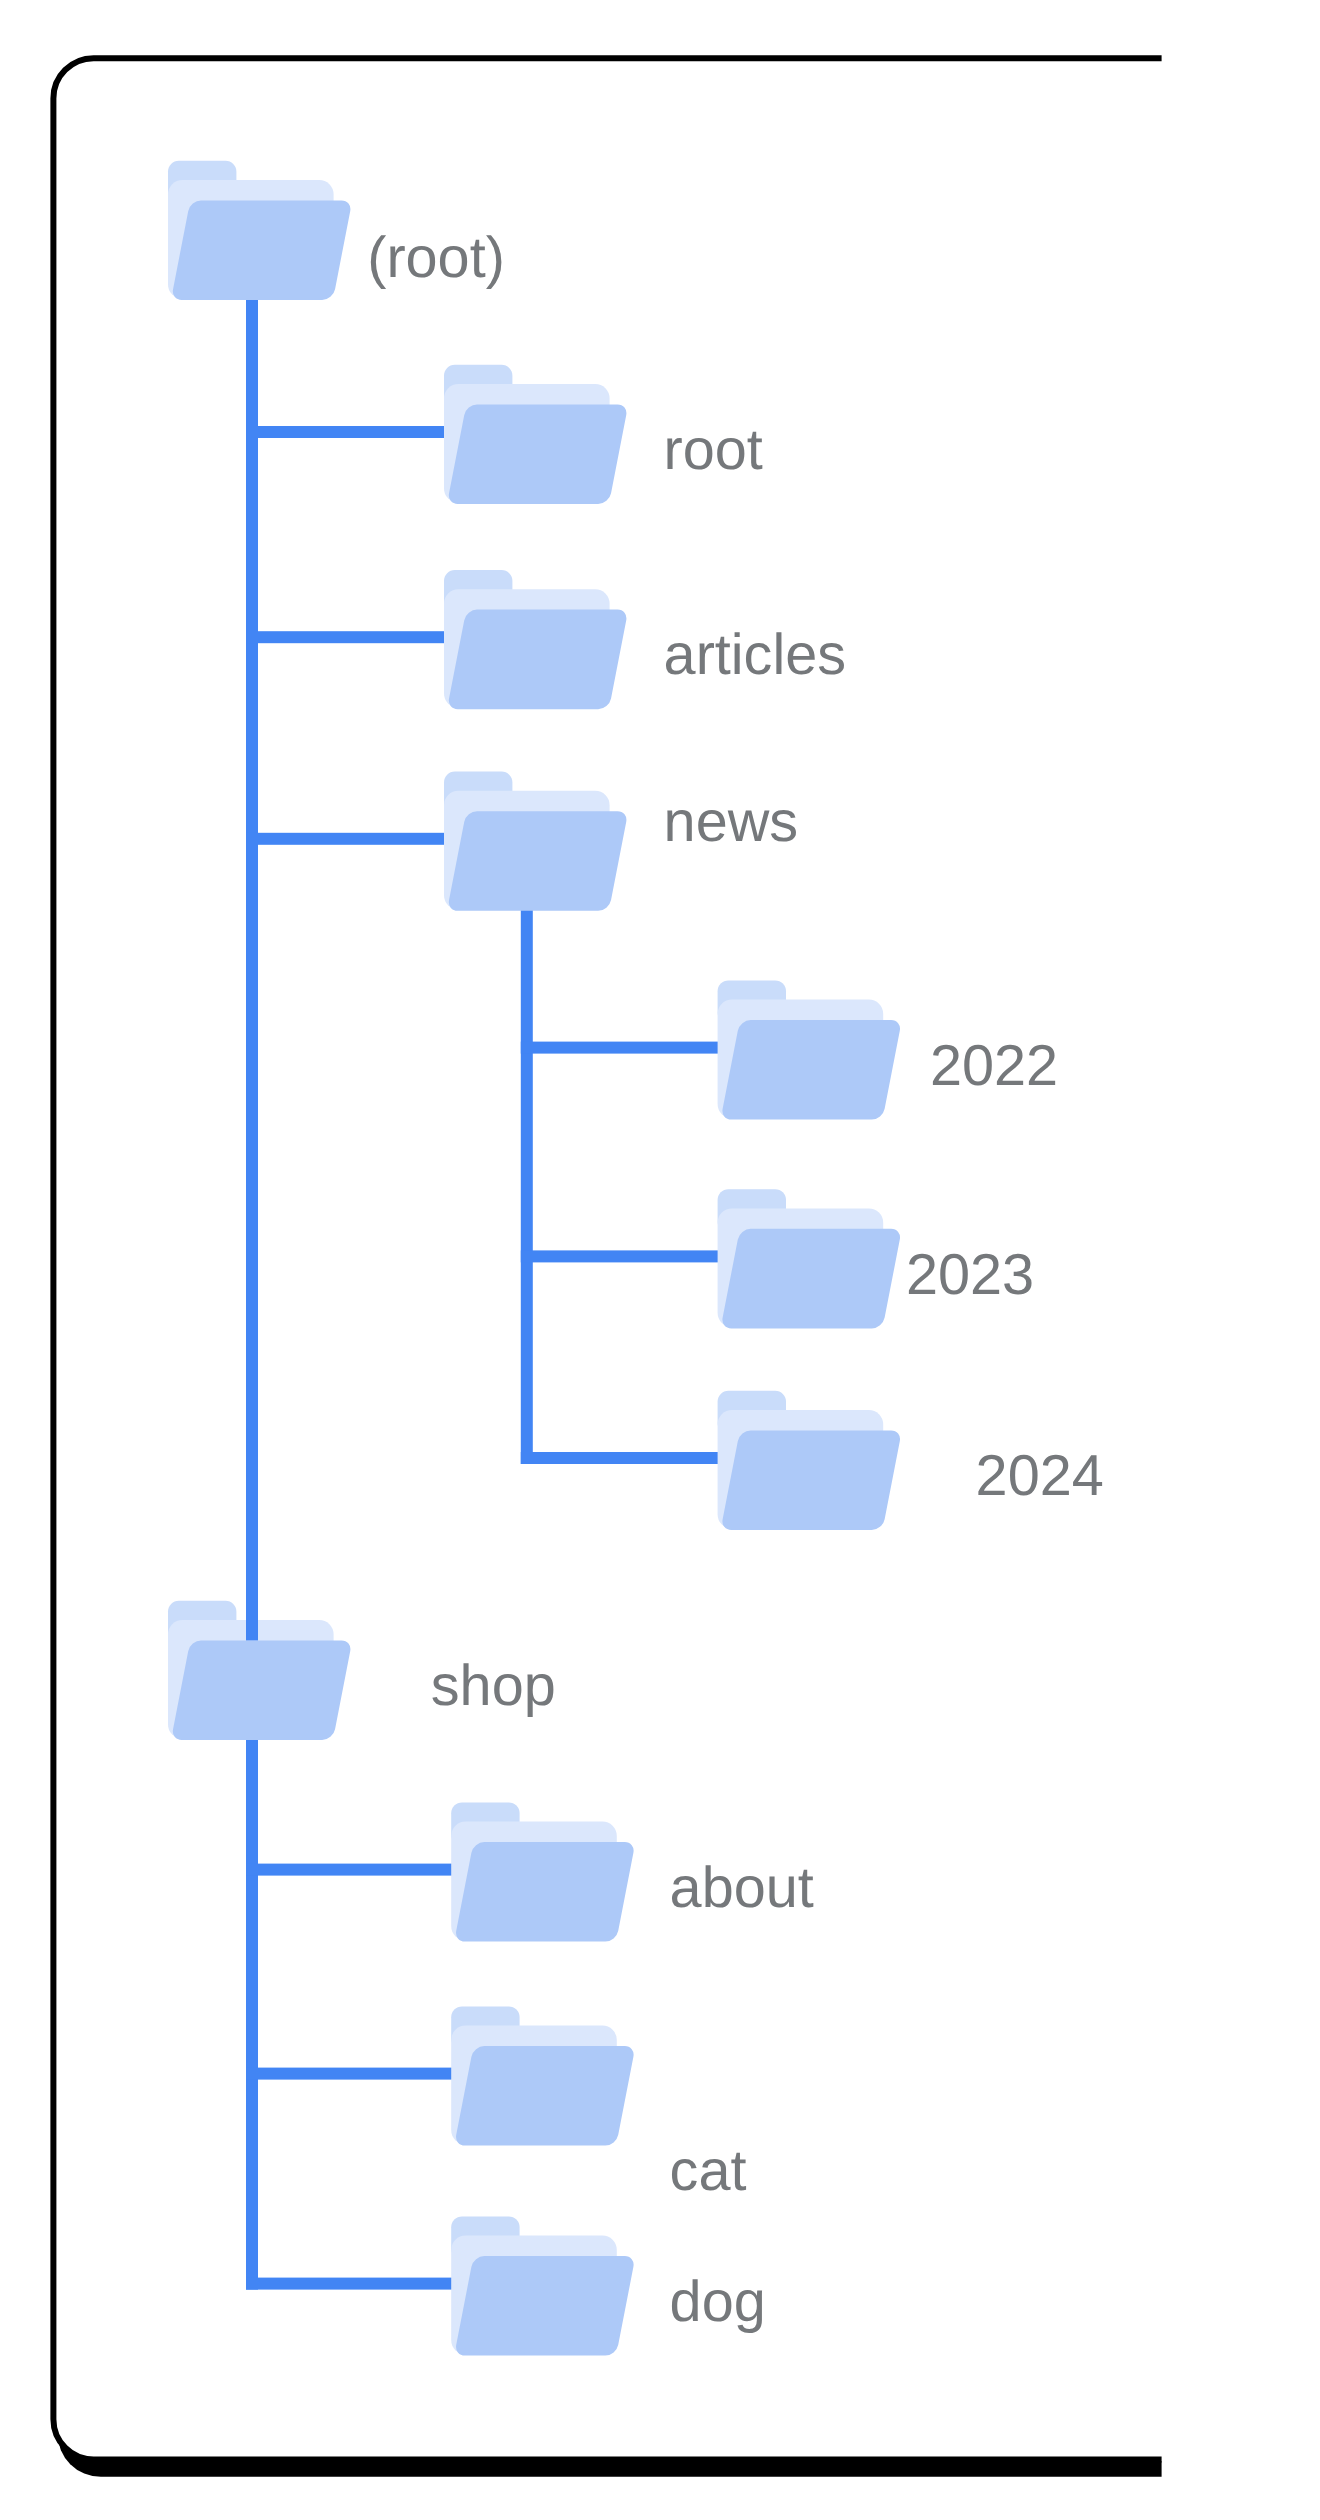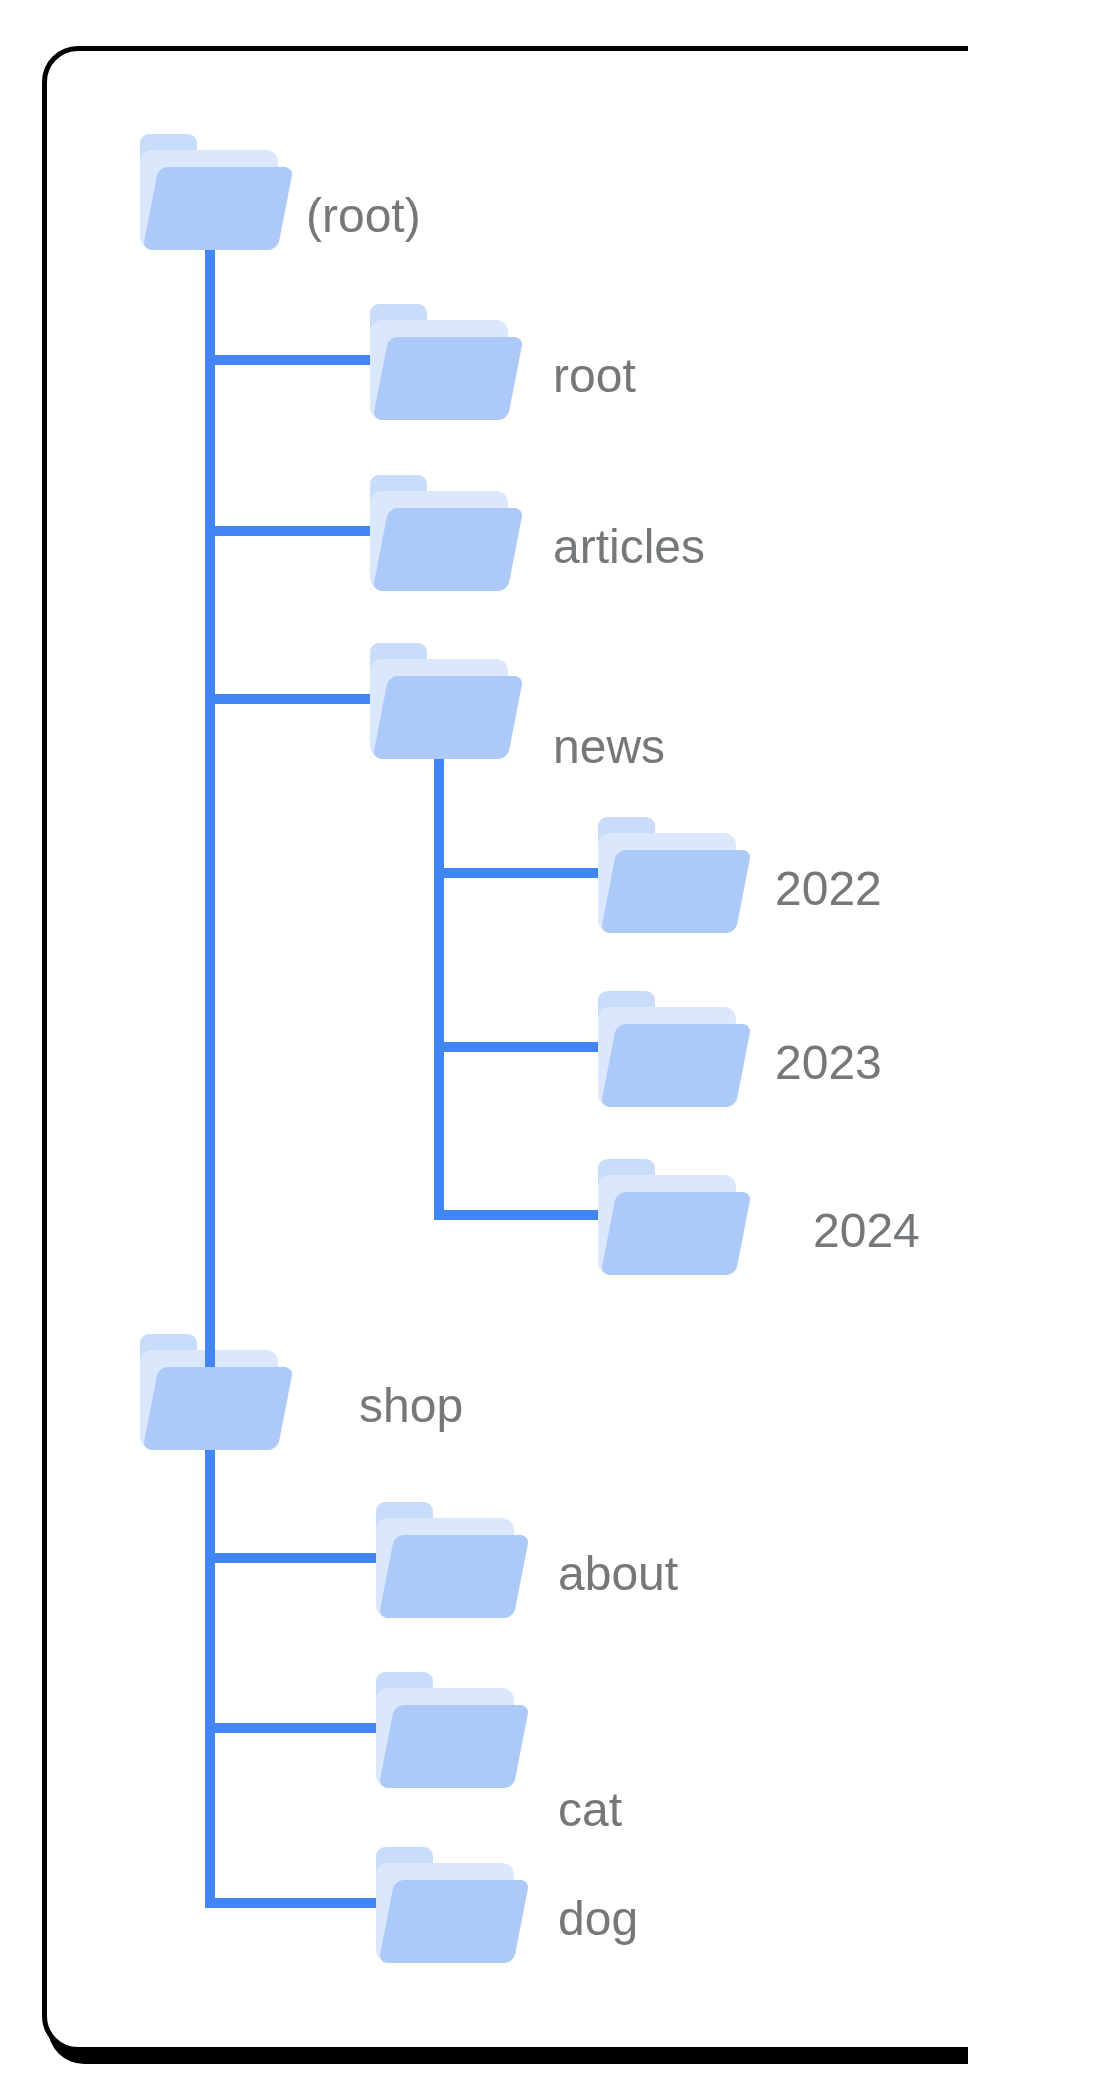--- a/index.html
+++ b/index.html
@@ -77,23 +77,23 @@
     position: absolute;
     font-size: 48px;
     line-height: 52px;
     color: var(--label-color, #75787b);
     white-space: nowrap;
     z-index: 2;
   }
   .label-root     { left: 306px; top: 190px; }
   .label-about    { left: 553px; top: 350px; }
   .label-articles { left: 553px; top: 521px; }
-  .label-news     { left: 553px; top: 721px; }
+  .label-news     { left: 553px; top: 660px; }
   .label-2022     { left: 775px; top: 863px; }
-  .label-2023     { left: 775px; top: 1037px; }
+  .label-2023     { left: 755px; top: 1037px; }
   .label-2024     { left: 775px; top: 1205px; margin-left: 38px; }
   .label-shop     { left: 320px; top: 1380px; margin-left: 39px; }
   .label-bird     { left: 558px; top: 1548px; }
   .label-cat      { left: 558px; top: 1784px; }
   .label-dog      { left: 558px; top: 1893px; }
 </style>
 </head>
 <body>
 
 <div class="stage">

